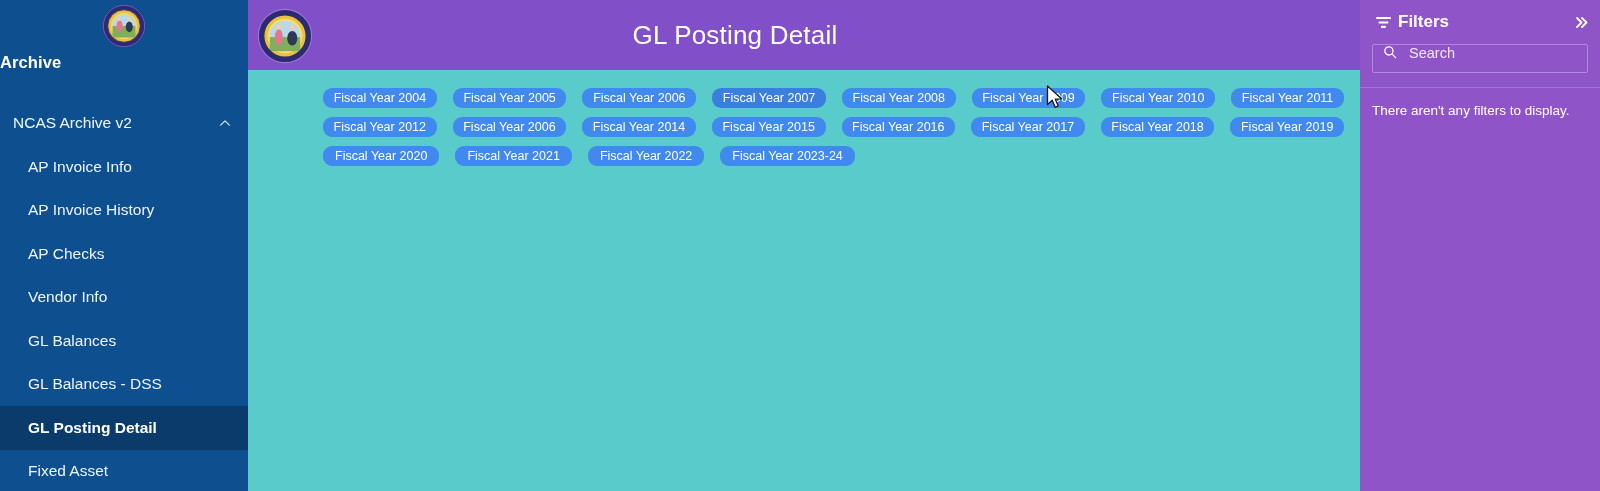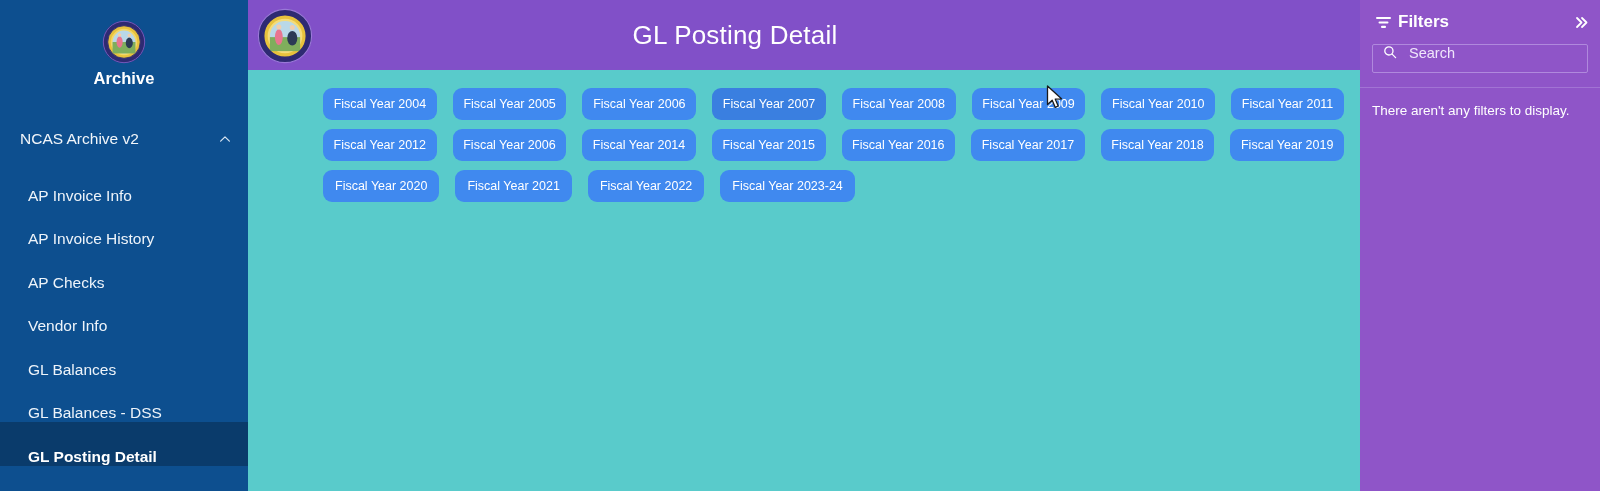--- a/index.html
+++ b/index.html
@@ -20,22 +20,21 @@
   
   .sidebar {
     width: 248px;
     height: 491px;
     background: #0d4f8f;
     flex: 0 0 248px;
     position: relative;
     overflow: hidden;
   }
   .brand {
-    padding-top: 20px;
-    text-align: center;
+    padding-top: 4px;
   }
   .brand-seal {
     width: 44px;
     height: 44px;
     margin: 0 auto;
     display: block;
   }
   .brand-name {
     color: #ffffff;
     font-size: 16.5px;
@@ -43,36 +42,36 @@
     margin-top: 5px;
     letter-spacing: .1px;
   }
   .nav-group {
     margin-top: 29px;
   }
   .nav-group-head {
     height: 44px;
     display: flex;
     align-items: center;
-    padding: 0 16px 0 20px;
+    padding: 0 16px 0 13px;
     color: #f2f6fa;
     font-size: 15.5px;
     cursor: pointer;
   }
   .nav-group-head .label { flex: 1 1 auto; }
   .chev-up {
     width: 14px;
     height: 14px;
     opacity: .92;
     flex: 0 0 auto;
   }
   .nav-item {
     height: 43.5px;
     display: flex;
-    align-items: flex-end;
+    align-items: center;
     padding-left: 28px;
     color: #eef4fa;
     font-size: 15.5px;
     cursor: pointer;
     white-space: nowrap;
   }
   .nav-item.selected {
     background: #0a3b6b;
     color: #ffffff;
     font-weight: bold;
@@ -111,21 +110,21 @@
   }
   .btn-area {
     padding: 18px 0 0 75px;
   }
   .btn-row {
     display: flex;
     gap: 0;
     margin-bottom: 9px;
   }
   .fy-btn {
-    height: 32px;
+    height: 20px;
     min-width: 108px;
     background: #4089ef;
     color: #ffffff;
     font-size: 12.5px;
     border: none;
     border-radius: 9px;
     display: inline-flex;
     align-items: center;
     justify-content: center;
     cursor: pointer;

